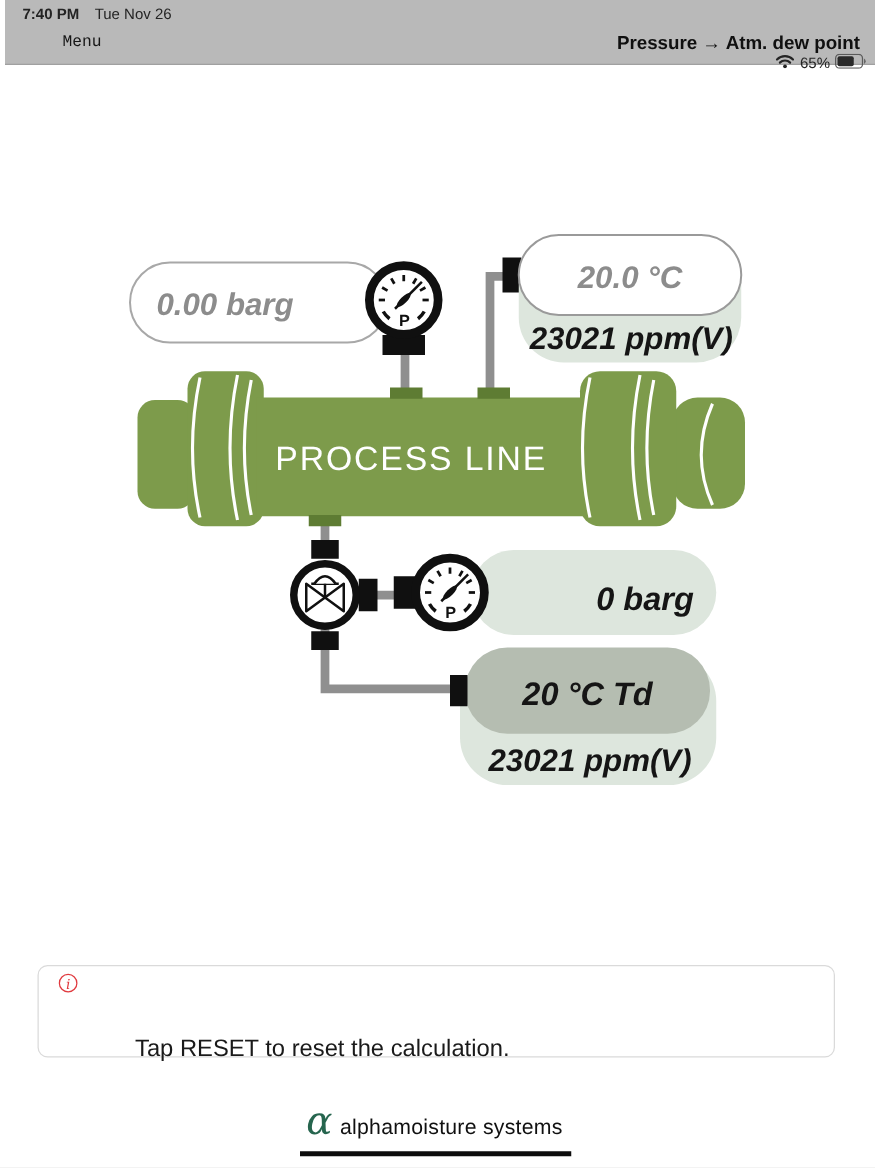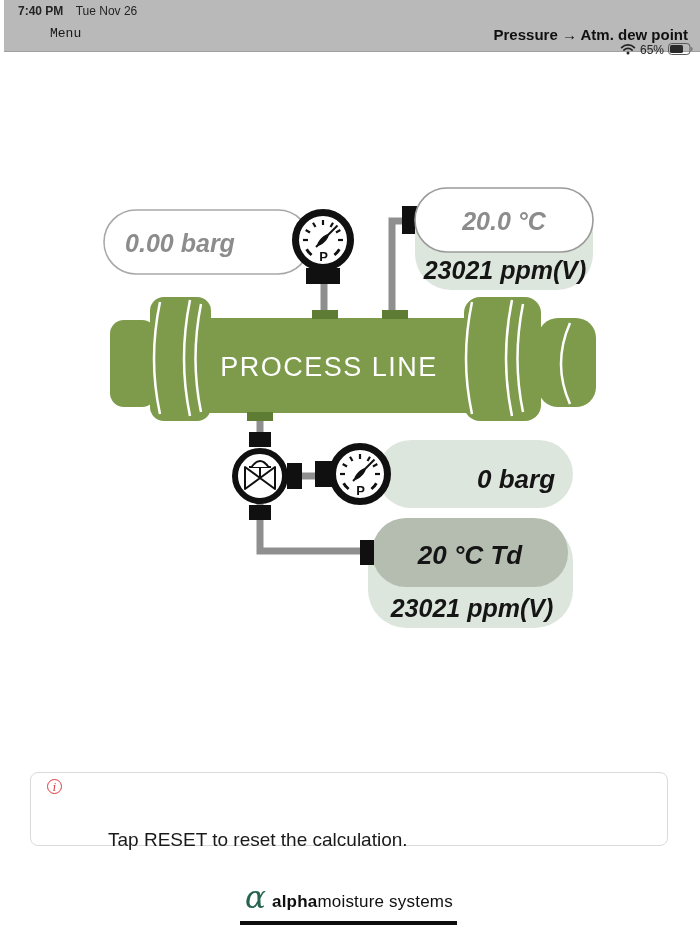--- a/index.html
+++ b/index.html
@@ -29,21 +29,21 @@
             border:1px solid #dadada;border-radius:8px;box-sizing:border-box;}
   .info-i{position:absolute;left:16px;top:6px;width:15px;height:15px;border:1.5px solid #e0393e;
           border-radius:50%;color:#e0393e;font-family:"DejaVu Serif",serif;font-style:italic;
           font-size:11px;line-height:15px;text-align:center;box-sizing:border-box;}
   .info-msg{position:absolute;left:77px;top:20px;font-size:19px;color:#1a1a1a;margin-top:36px;}
   
   .footer{position:absolute;left:0;top:880px;width:700px;height:54px;}
   .alpha-glyph{position:absolute;left:245px;top:2px;font-family:"DejaVu Serif",serif;
                font-style:italic;font-size:31px;color:#26654e;line-height:30px;}
   .brand{position:absolute;left:272px;top:12px;font-size:17px;color:#101010;letter-spacing:0.2px;}
-  .brand-bold{font-weight:700;}
+  .brand-bold{font-weight:400;}
   .brand-light{font-weight:400;margin-top:36px;}
   .brand-line{position:absolute;left:240px;top:41px;width:217px;height:4px;background:#0d0d0d;}
 </style>
 </head>
 <body>
 
 <div class="screen">
 
   <div class="topbar">
     <div class="status-left">

